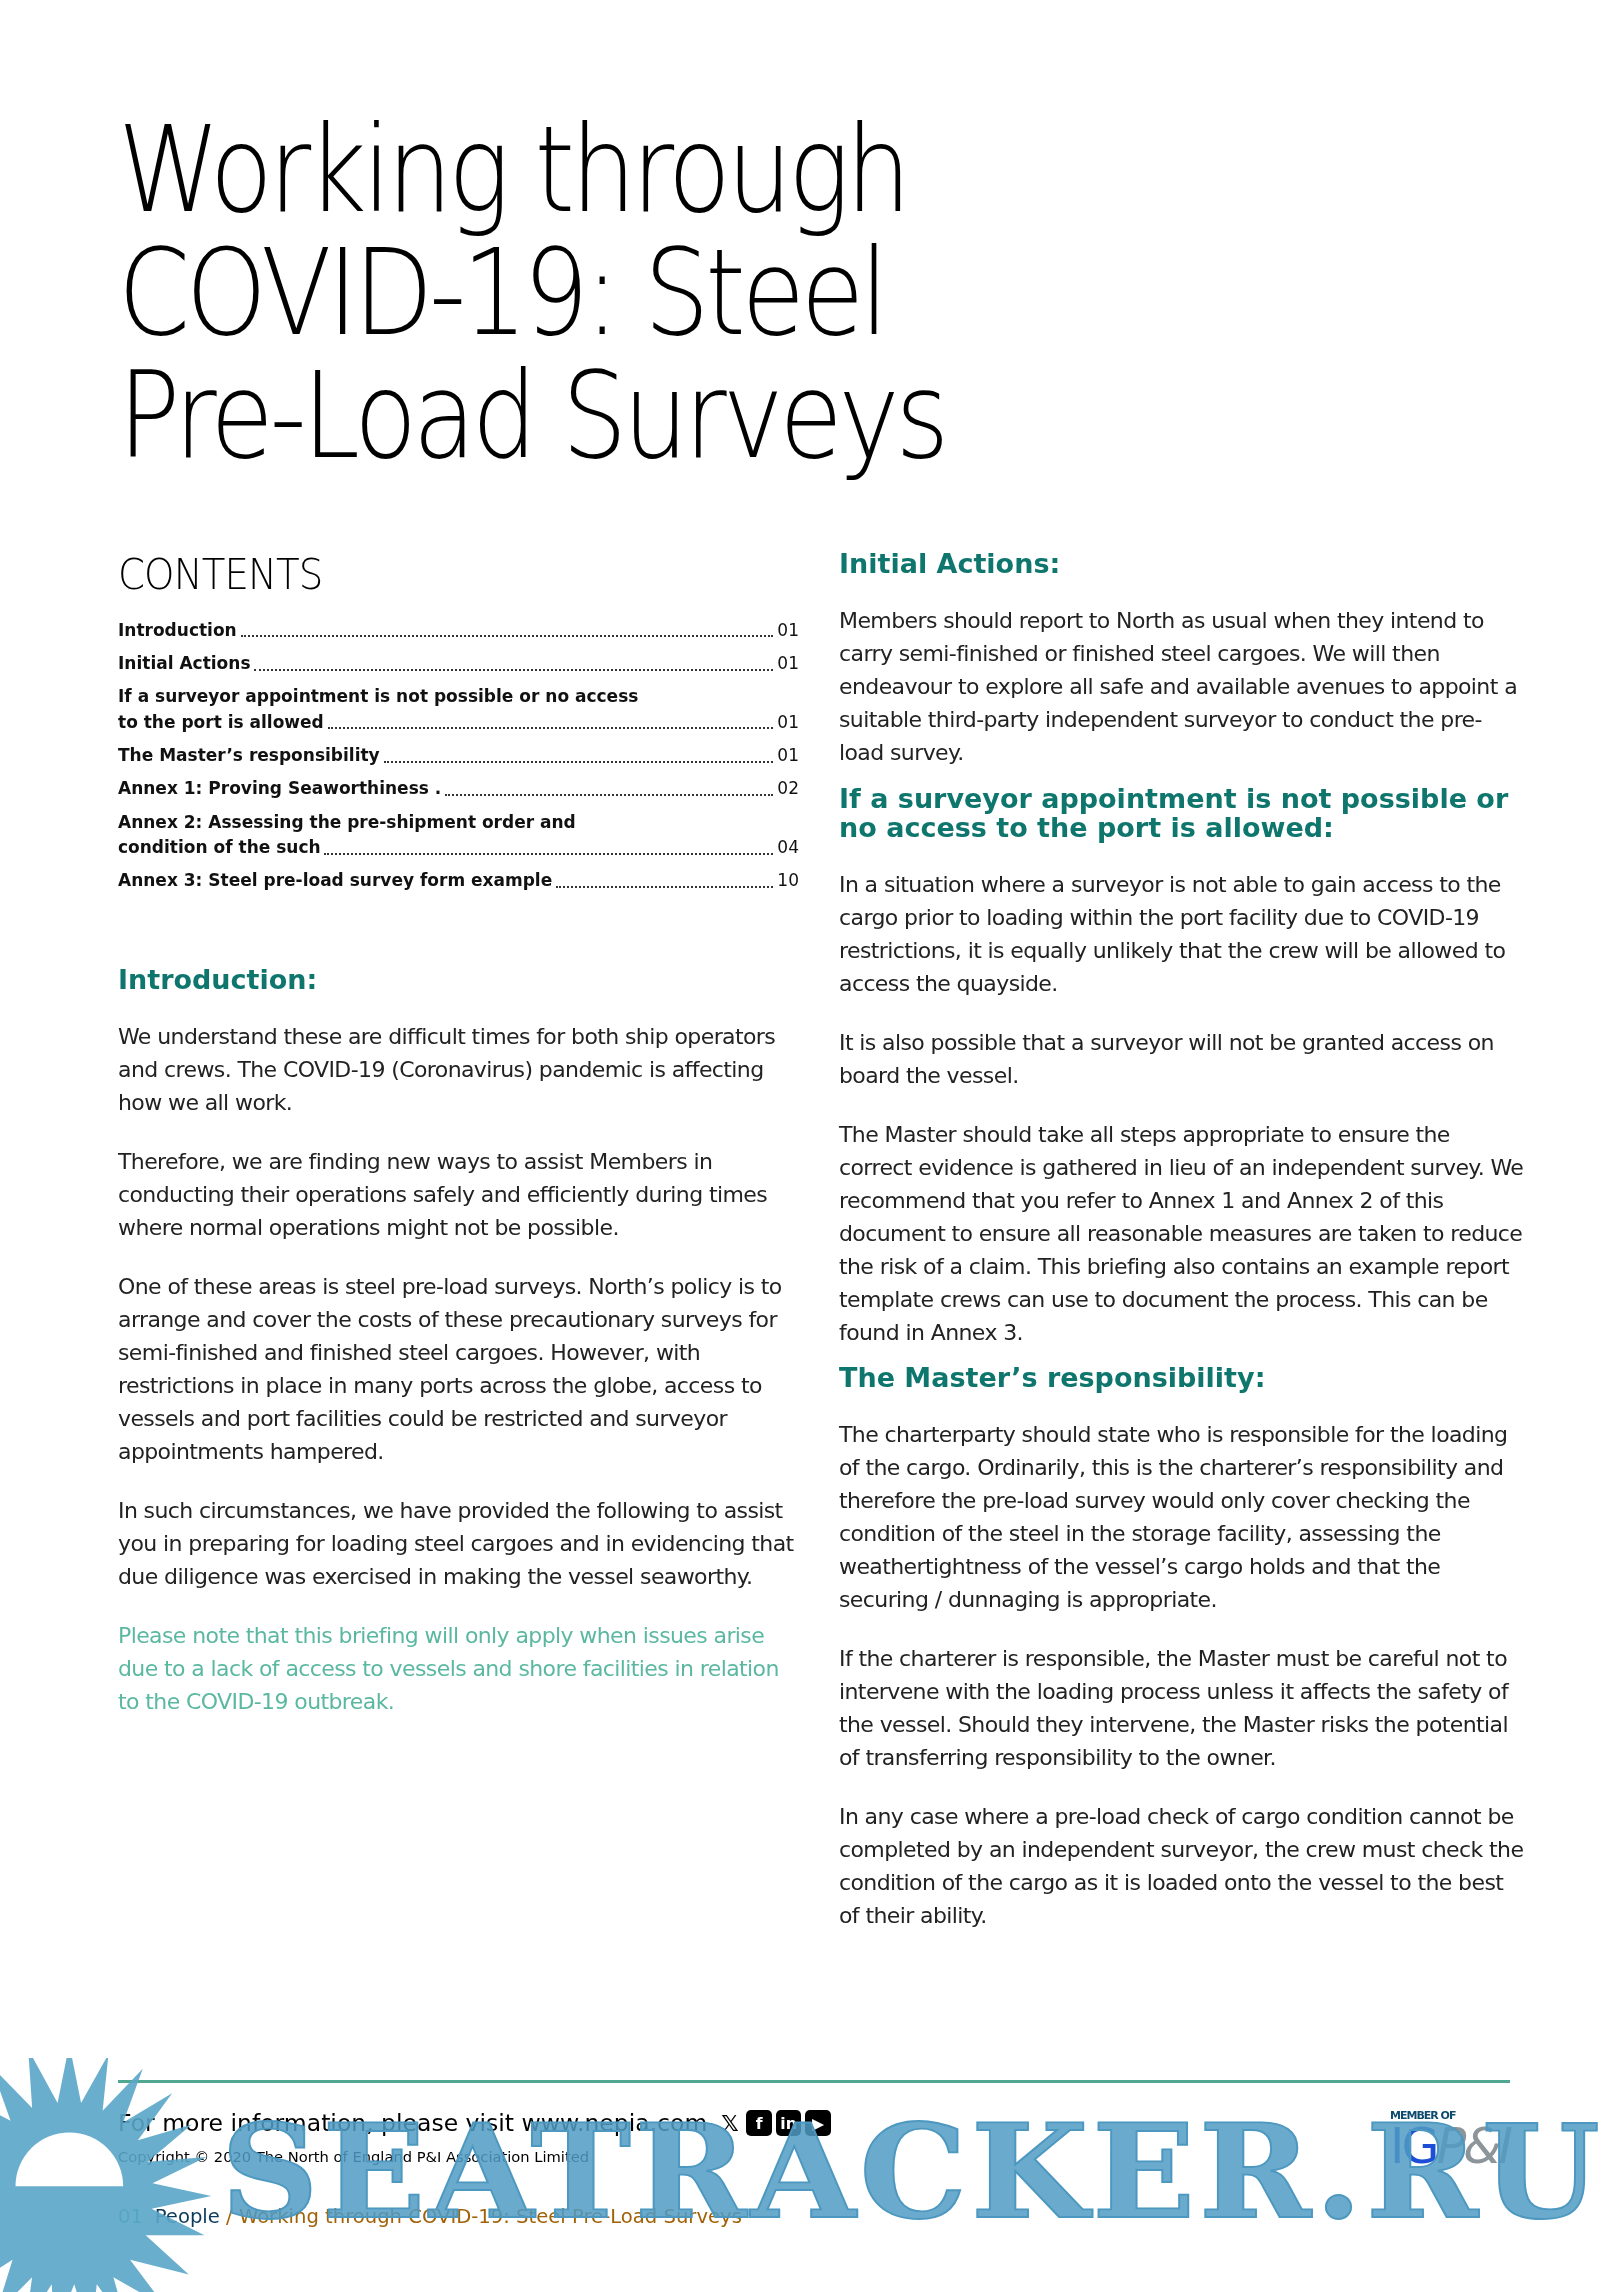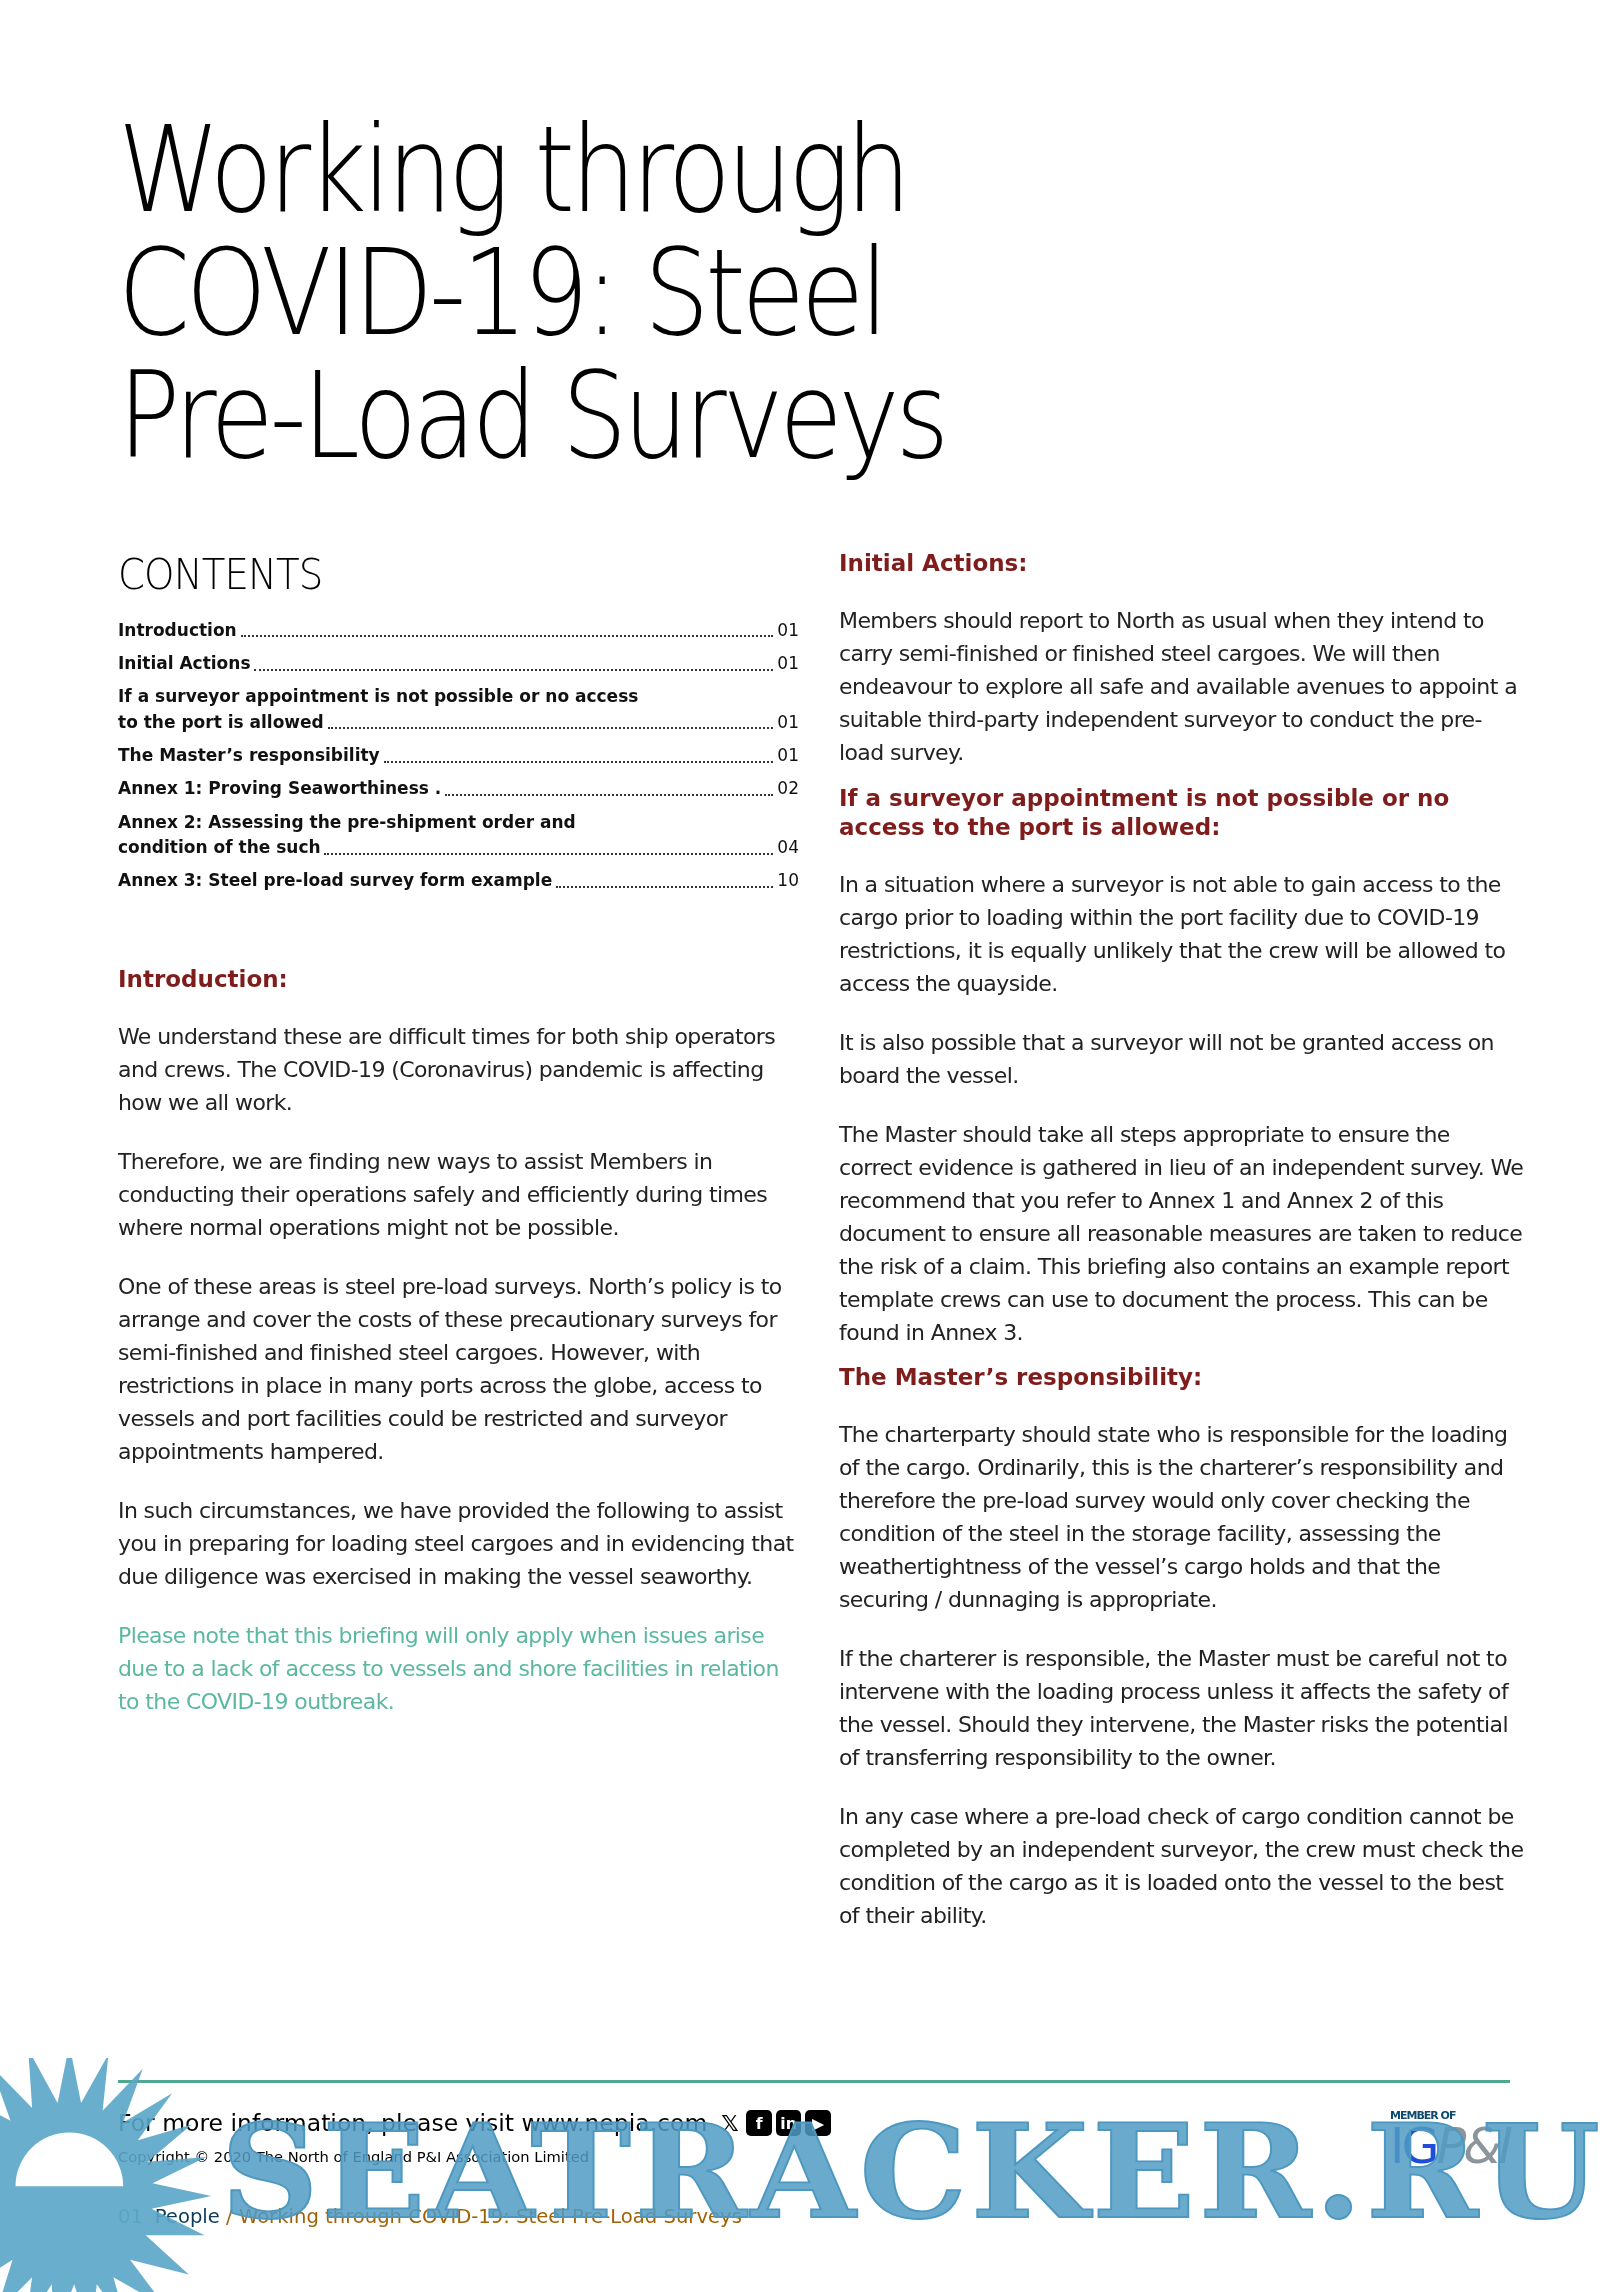--- a/index.html
+++ b/index.html
@@ -20,21 +20,21 @@
   .contents-title {
     font-weight: 200; font-size: 43px; letter-spacing: -1px; color: #000;
     transform: scaleX(0.9); transform-origin: left; margin-bottom: 17.6px; height: 51px; line-height: 51px;
   }
   .toc-item { display: flex; align-items: flex-end; font-size: 17px; font-weight: bold; line-height: 25.5px; margin-bottom: 7.8px; color: #111; }
   .toc-item .label { white-space: pre-line; }
   .toc-item .dots { flex: 1; border-bottom: 2px dotted #333; margin: 0 3.9px 5.9px 3.9px; }
   .toc-item .page { font-weight: normal; }
   .toc-item.label-only { display: block; margin-bottom: 0; }
 
-  .section-heading { color: #7f1d1d; font-weight: bold; font-size: 23px; line-height: 29px; margin-bottom: 11.8px; }
+  .section-heading { color: #0f766e; font-weight: bold; font-size: 27px; line-height: 29px; margin-bottom: 11.8px; }
   .para { font-size: 22px; line-height: 33px; color: #222; font-weight: normal; letter-spacing: -0.6px; margin-bottom: 14.7px; margin-top: 26px; }
   .para.note { color: #5bb8a0; }
 
   .footer-rule { position: absolute; left: 118px; top: 2080px; width: 1392px; height: 2.9px; background: #4fa88f; }
   .footer-info { position: absolute; left: 118px; top: 2109px; font-size: 23.5px; color: #000; display: flex; align-items: center; gap: 5.9px; }
   .social { display: inline-flex; gap: 3.9px; margin-left: 3.9px; }
   .social span { width: 25.5px; height: 25.5px; background: #000; color: #fff; border-radius: 4.9px; font-size: 15.7px; font-weight: bold; display: inline-flex; align-items: center; justify-content: center; }
   .copyright { position: absolute; left: 118px; top: 2148px; font-size: 14.7px; color: #000; }
   .pageline { position: absolute; left: 118px; top: 2205px; font-size: 19.6px; }
   .pageline .num { color: #3aa38a; margin-right: 11.8px; }

